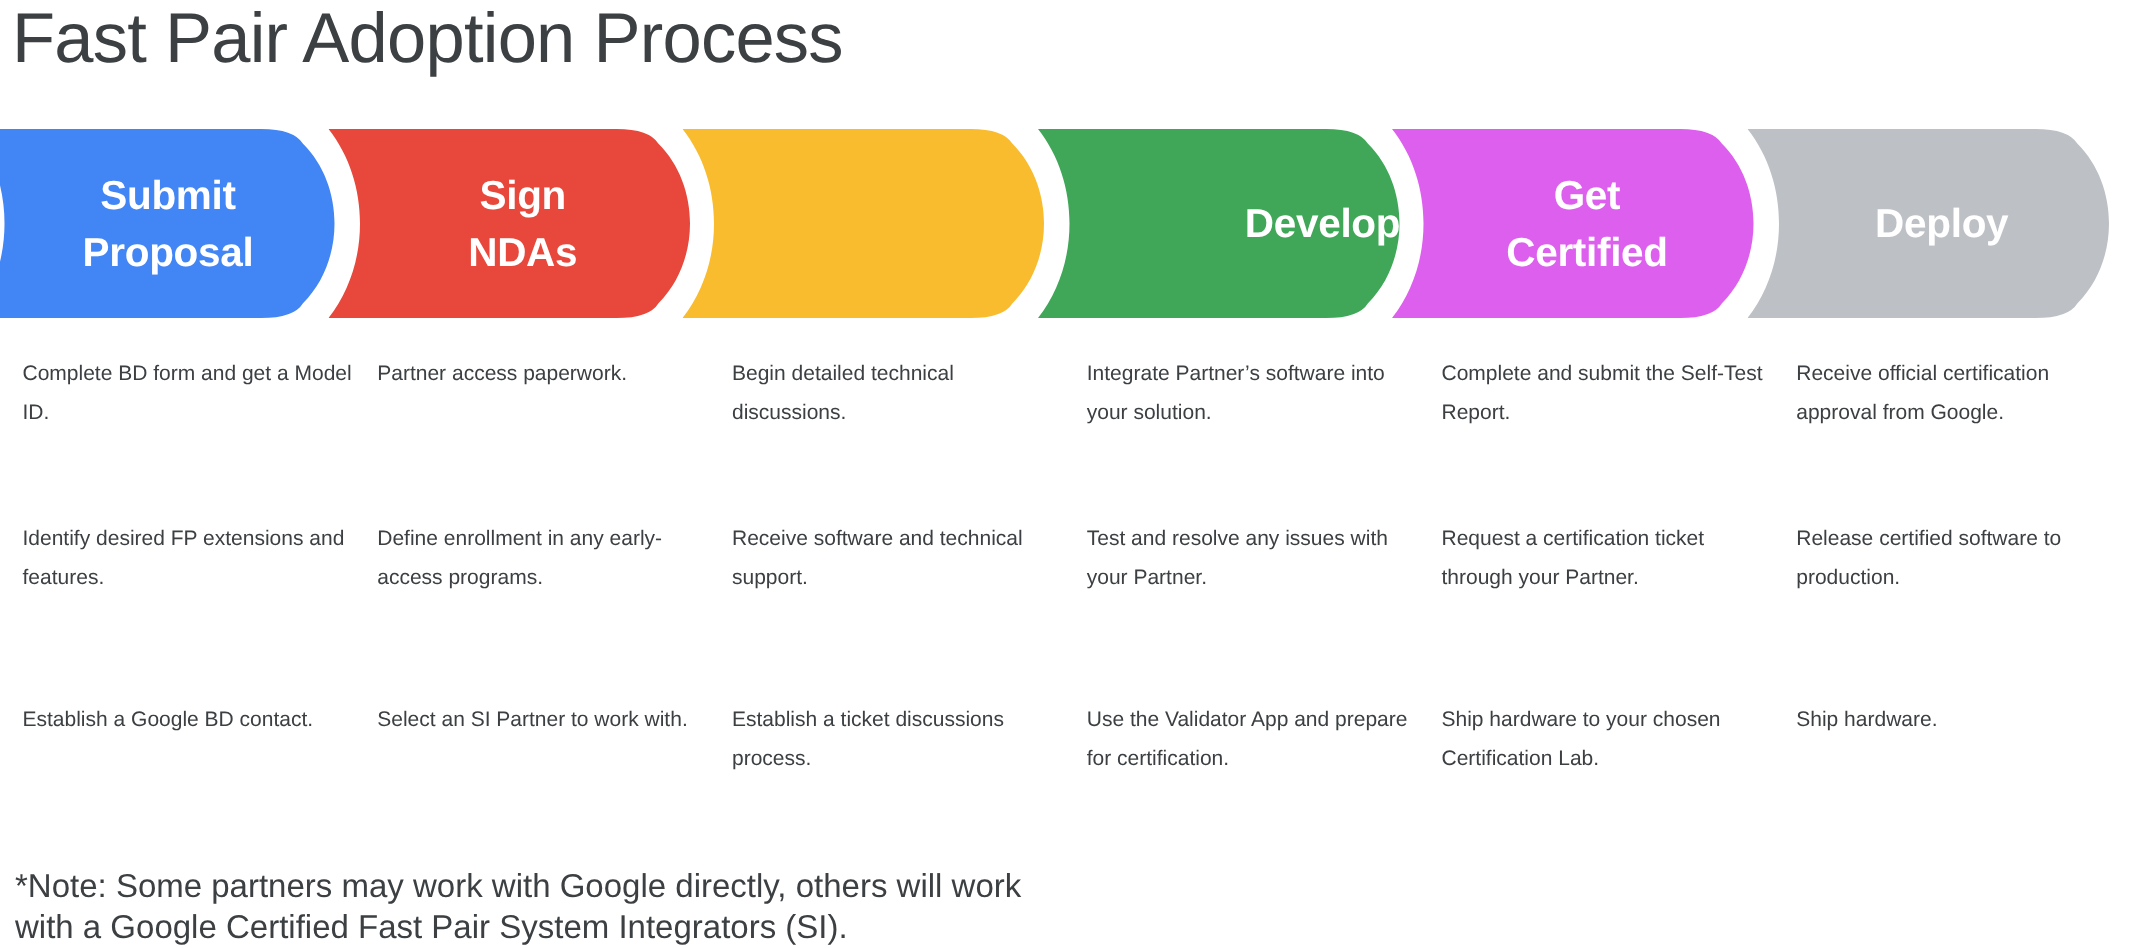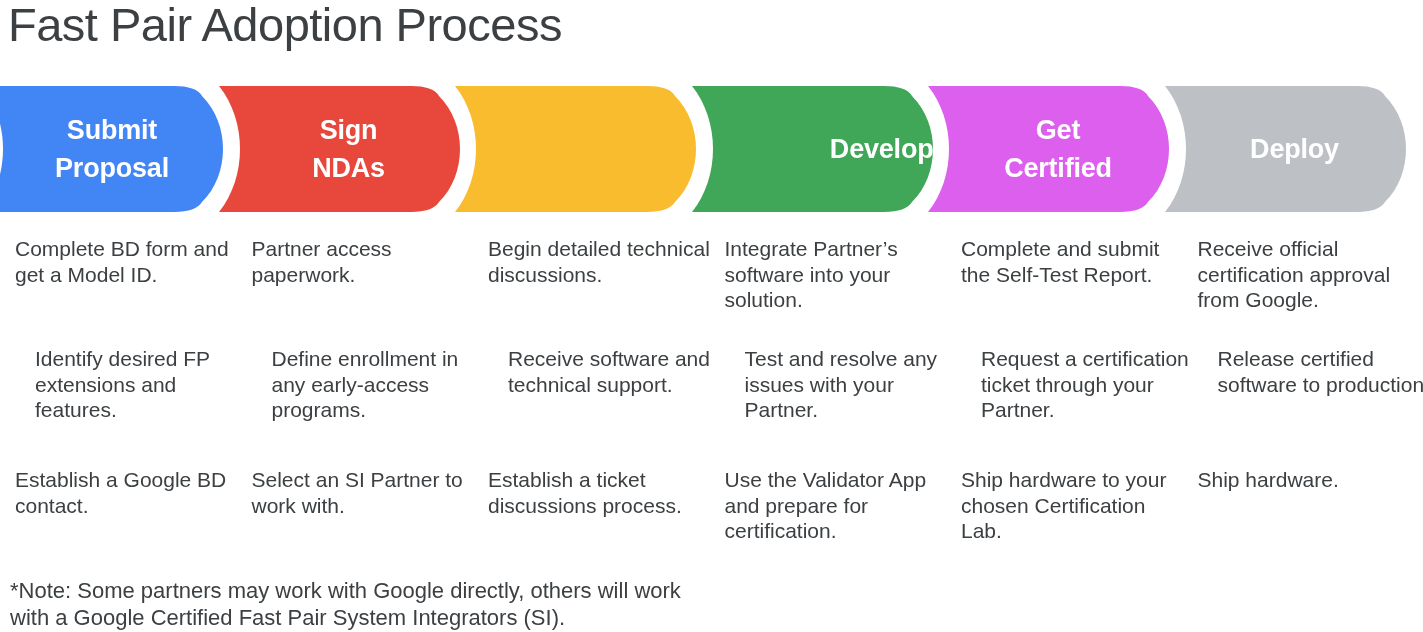--- a/index.html
+++ b/index.html
@@ -75,27 +75,27 @@
   }
   .detail-column {
     position: absolute;
     top: 0;
     width: 224px;
   }
   .detail-item {
     position: absolute;
     left: 0;
     width: 222px;
-    font-size: 21px;
+    font-size: 14px;
     line-height: 25.5px;
     color: #3c4043;
     font-weight: 400;
   }
   .detail-item.row-0 { top: 0px; }
-  .detail-item.row-1 { top: 110px; margin-left: 20px; }
+  .detail-item.row-1 { top: 110px; }
   .detail-item.row-2 { top: 231px; }
 
   
   #footnote {
     position: absolute;
     left: 10px;
     top: 577px;
     width: 700px;
     font-size: 22px;
     line-height: 27px;

